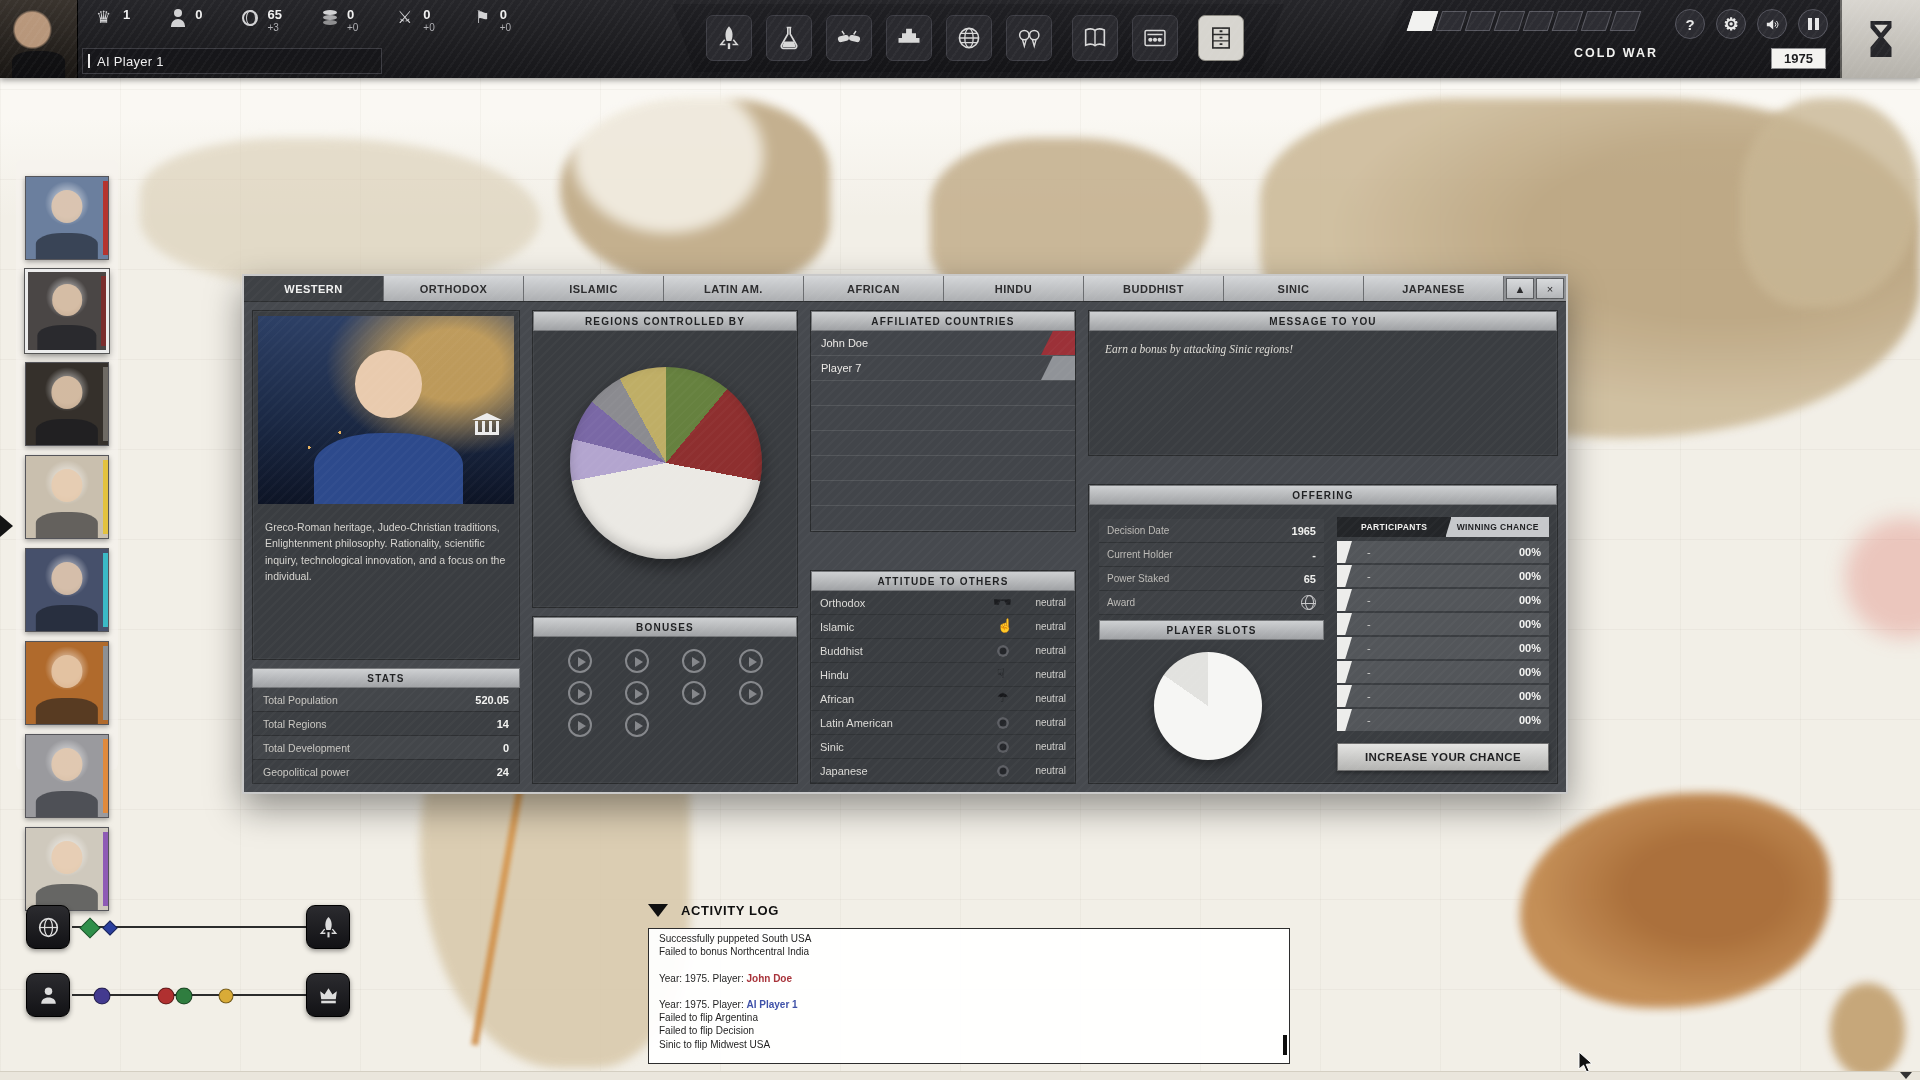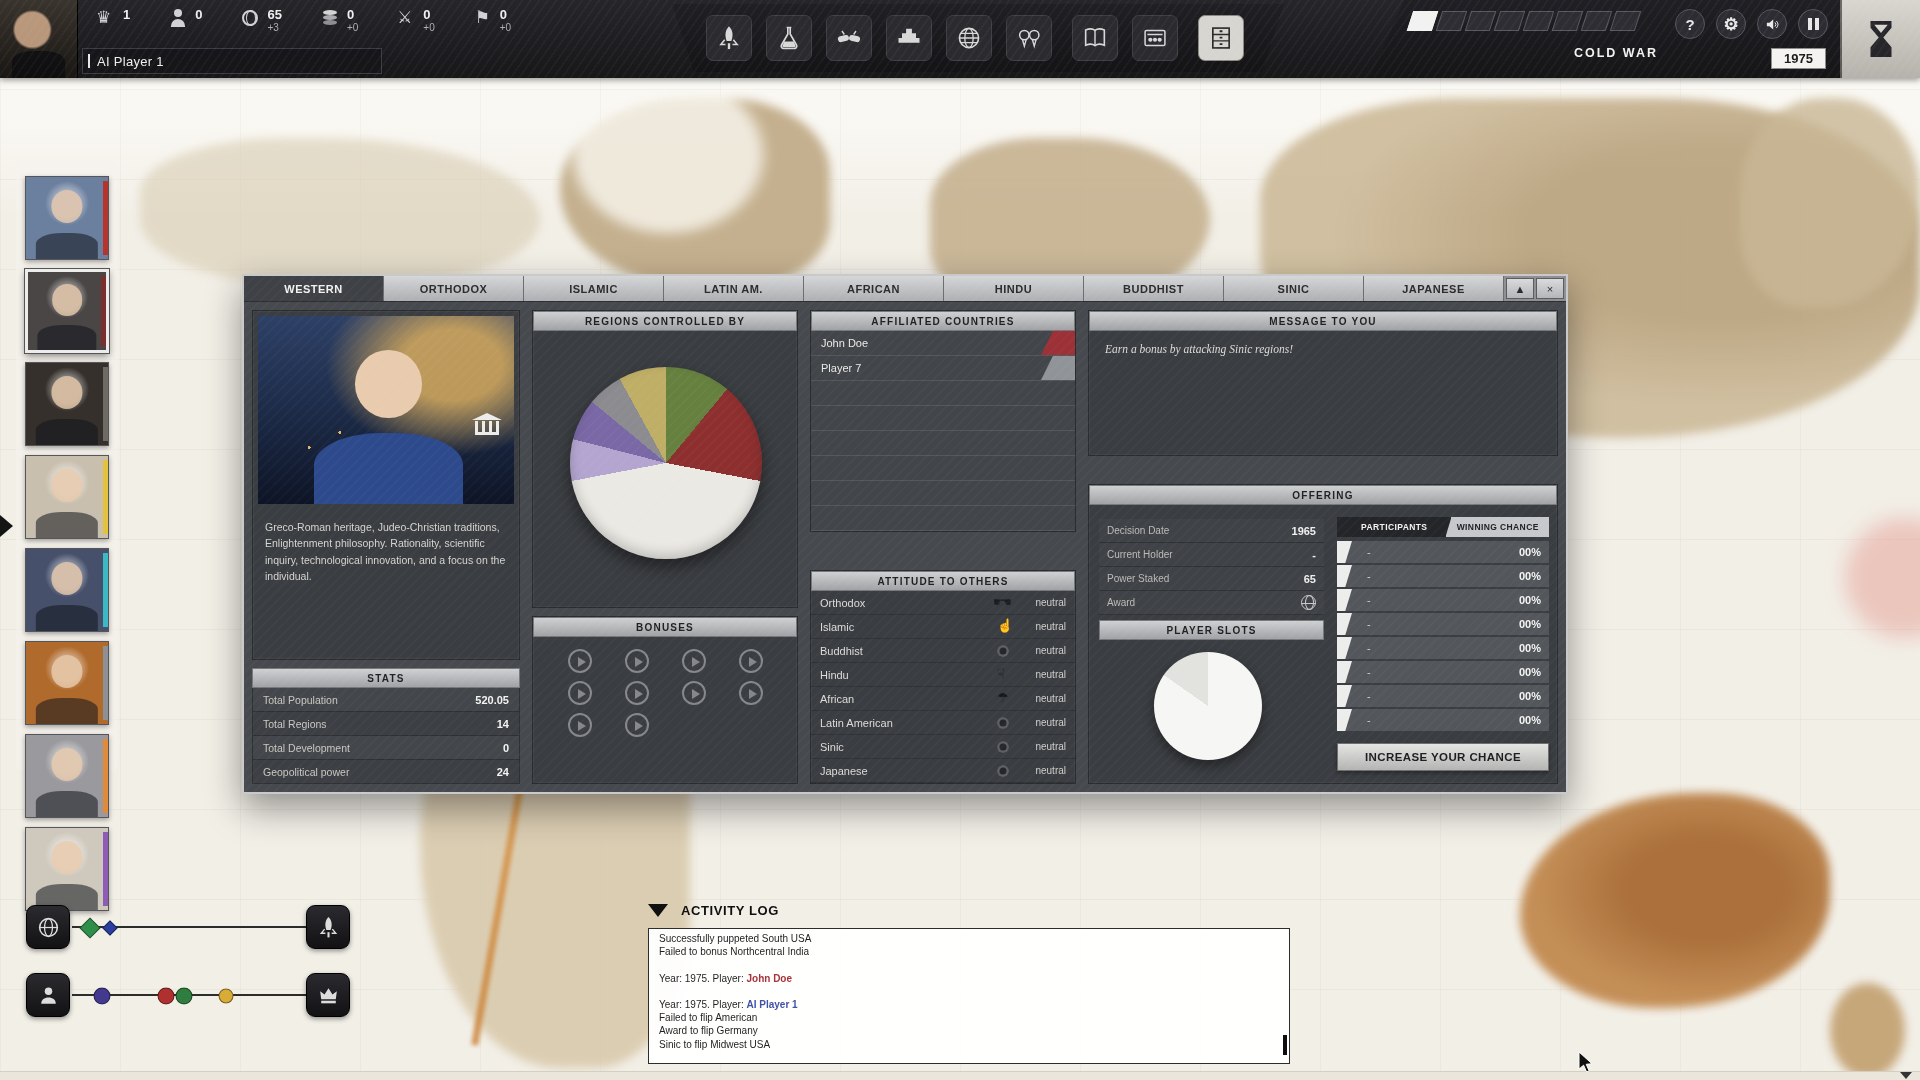--- a/index.html
+++ b/index.html
@@ -645,22 +645,22 @@
     <span class="log-flag"></span>
     <span class="log-title">ACTIVITY LOG</span>
   </div>
   <div class="log-box">
     <div class="log-line"><span>Successfully puppeted South USA</span><span class="log-hl"></span></div>
     <div class="log-line"><span>Failed to bonus Northcentral India</span><span class="log-hl"></span></div>
     <div class="log-line"><span></span><span class="log-hl"></span></div>
     <div class="log-line"><span>Year: 1975. Player: </span><span class="log-hl" style="color: rgb(168, 51, 58);">John Doe</span></div>
     <div class="log-line"><span></span><span class="log-hl"></span></div>
     <div class="log-line"><span>Year: 1975. Player: </span><span class="log-hl" style="color: rgb(63, 81, 168);">AI Player 1</span></div>
-    <div class="log-line"><span>Failed to flip American</span><span class="log-hl"></span></div>
-    <div class="log-line"><span>Award to flip Germany</span><span class="log-hl"></span></div>
+    <div class="log-line"><span>Failed to flip Argentina</span><span class="log-hl"></span></div>
+    <div class="log-line"><span>Failed to flip Decision</span><span class="log-hl"></span></div>
     <div class="log-line"><span>Sinic to flip Midwest USA</span><span class="log-hl"></span></div>
     <span class="log-thumb"></span>
   </div>
 
   <svg class="cursor" viewBox="0 0 16 24">
       <path d="M1 1v17l4.6-3.8 3 6.8 2.6-1.1-3-6.6 5.8-.6z" fill="#111" stroke="#fff" stroke-width="1"></path>
     </svg>
 
 </div>
 

